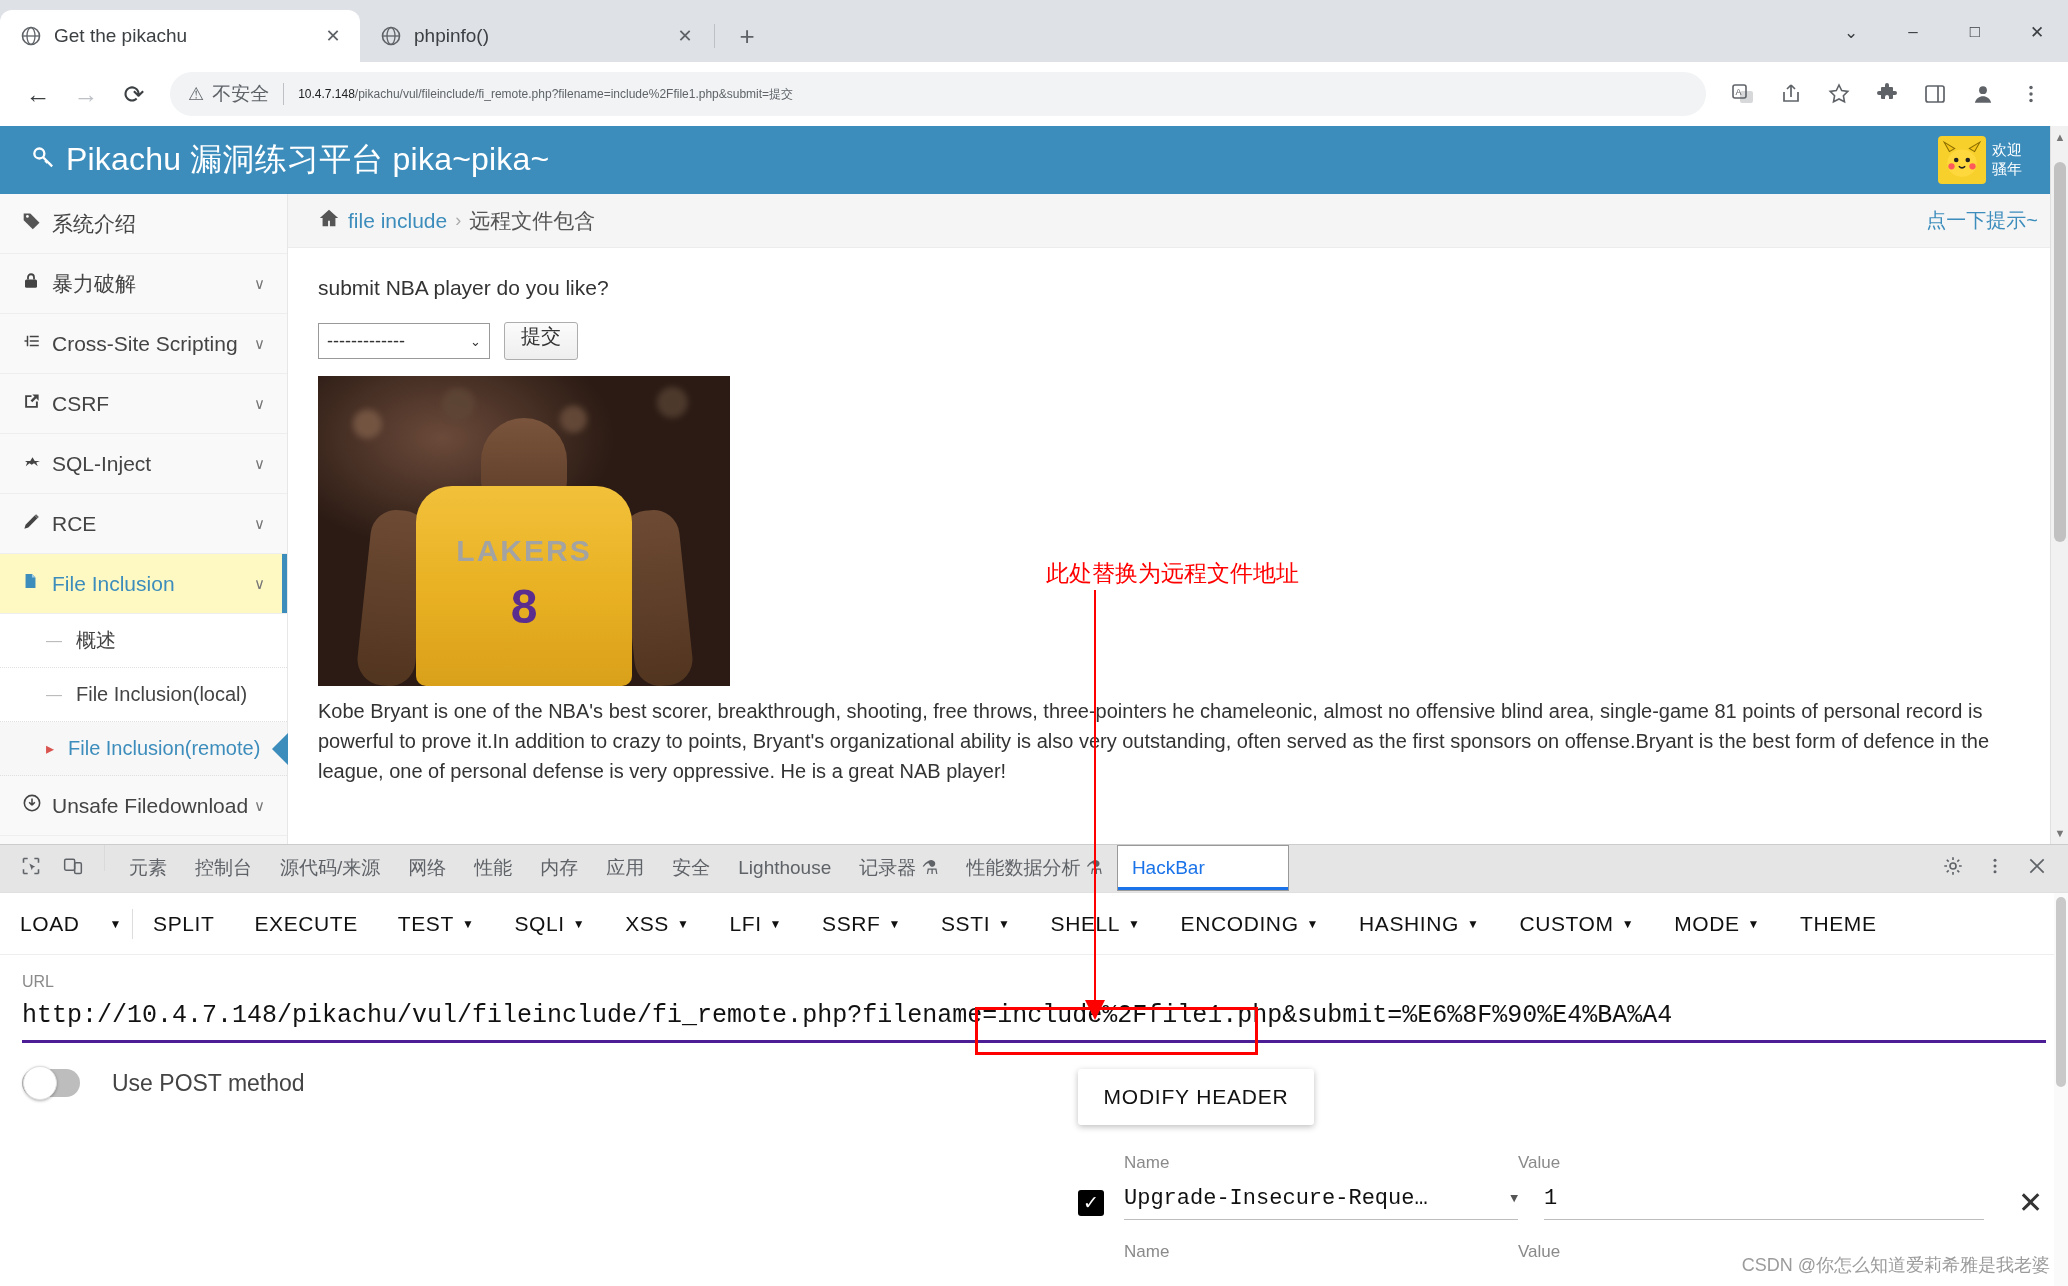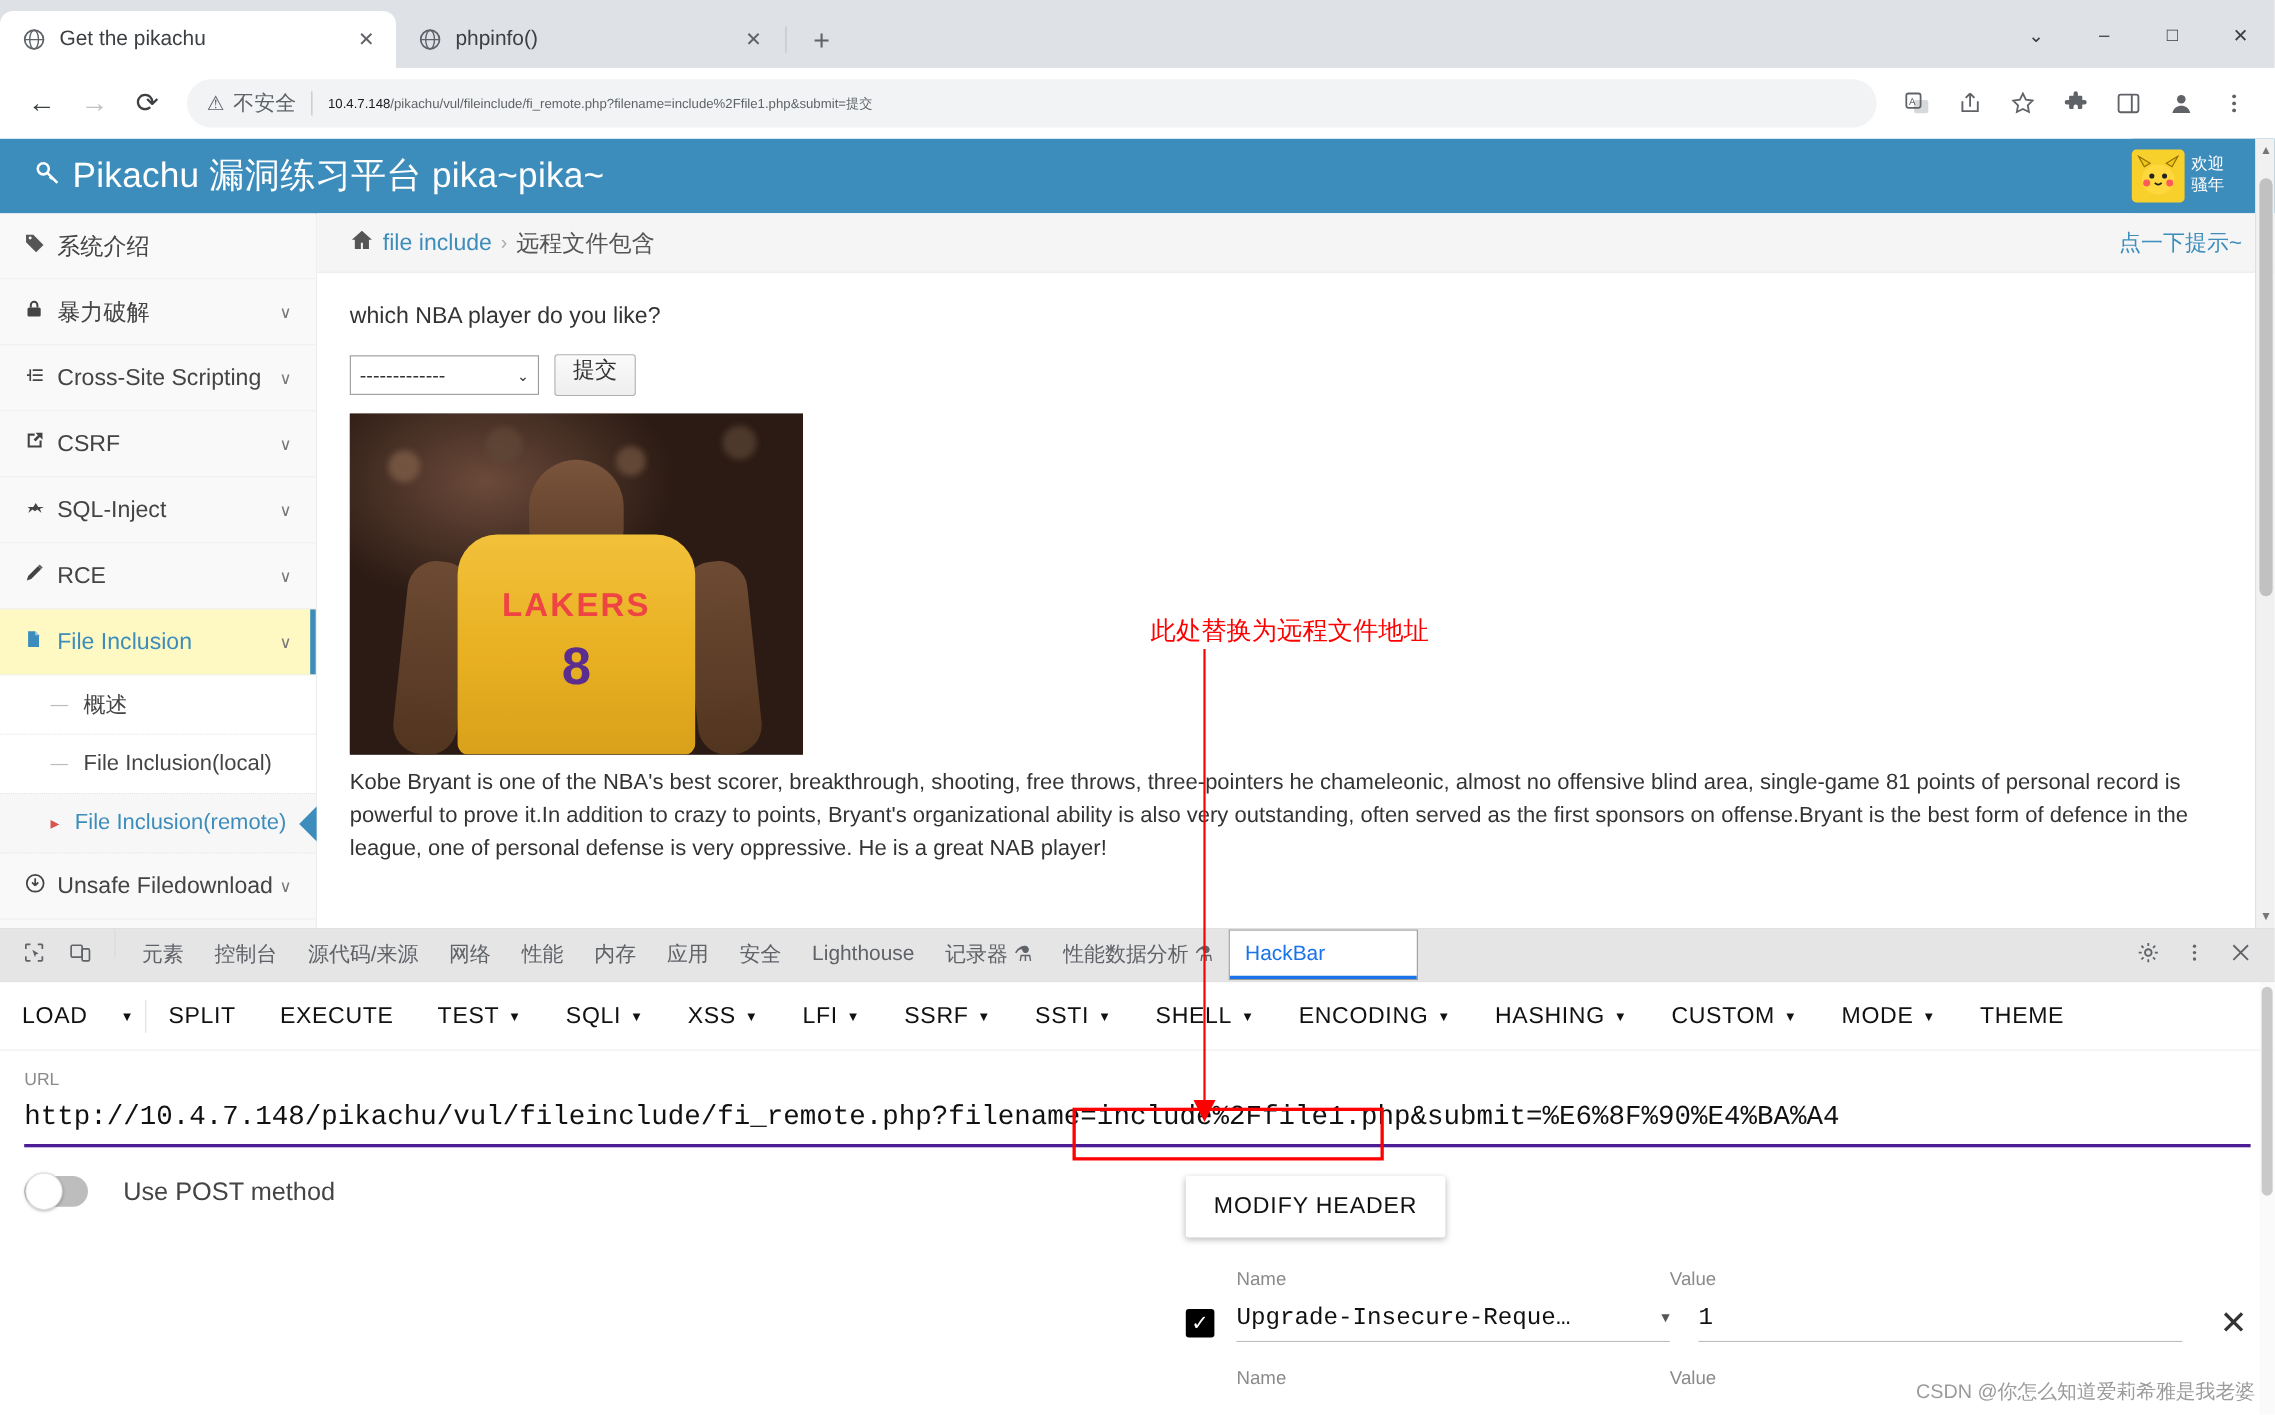--- a/index.html
+++ b/index.html
@@ -204,21 +204,21 @@
   }
   .kb-shoulder-l { left: 50%; margin-left: -160px; transform: rotate(6deg); }
   .kb-shoulder-r { left: 50%; margin-left: 104px; transform: rotate(-6deg); }
   .kb-head {
     position: absolute; left: 50%; transform: translateX(-50%); top: 42px;
     width: 86px; height: 102px; border-radius: 44px 44px 40px 40px;
     background: linear-gradient(180deg,#7a543c,#5a3a26);
   }
   .kb-lakers {
     position: absolute; left: 50%; transform: translateX(-50%); bottom: 118px;
-    color: #ef4444; font-size: 30px; font-weight: 700; letter-spacing: 2px;
+    color: #a3a3a3; font-size: 30px; font-weight: 700; letter-spacing: 2px;
     font-family: "Liberation Sans", sans-serif;
   }
   .kb-num {
     position: absolute; left: 50%; transform: translateX(-50%); bottom: 52px;
     color: #5b2d8e; font-size: 48px; font-weight: 700;
   }
   .kobe-text {
     margin-top: 10px; font-size: 20px; line-height: 1.5; color: #333;
     max-width: 1680px;
   }
@@ -594,21 +594,21 @@
                 <path d="M12 3L2 12h3v9h6v-6h2v6h6v-9h3z" fill="#555"></path>
               </svg>
           </span>
           <a>file include</a>
           <span class="sep">›</span>
           <span class="cur">远程文件包含</span>
           <span class="hint">点一下提示~</span>
         </div>
 
         <div class="pk-content">
-          <div class="q-title">which NBA player do you like?</div>
+          <div class="q-title">submit NBA player do you like?</div>
           <div class="form-row">
             <div class="sel">
               <span>-------------</span>
               <span class="caret">⌄</span>
             </div>
             <div class="btn-submit">提交</div>
           </div>
 
           <div class="kobe-img">
             <div class="kb-bg"></div>

